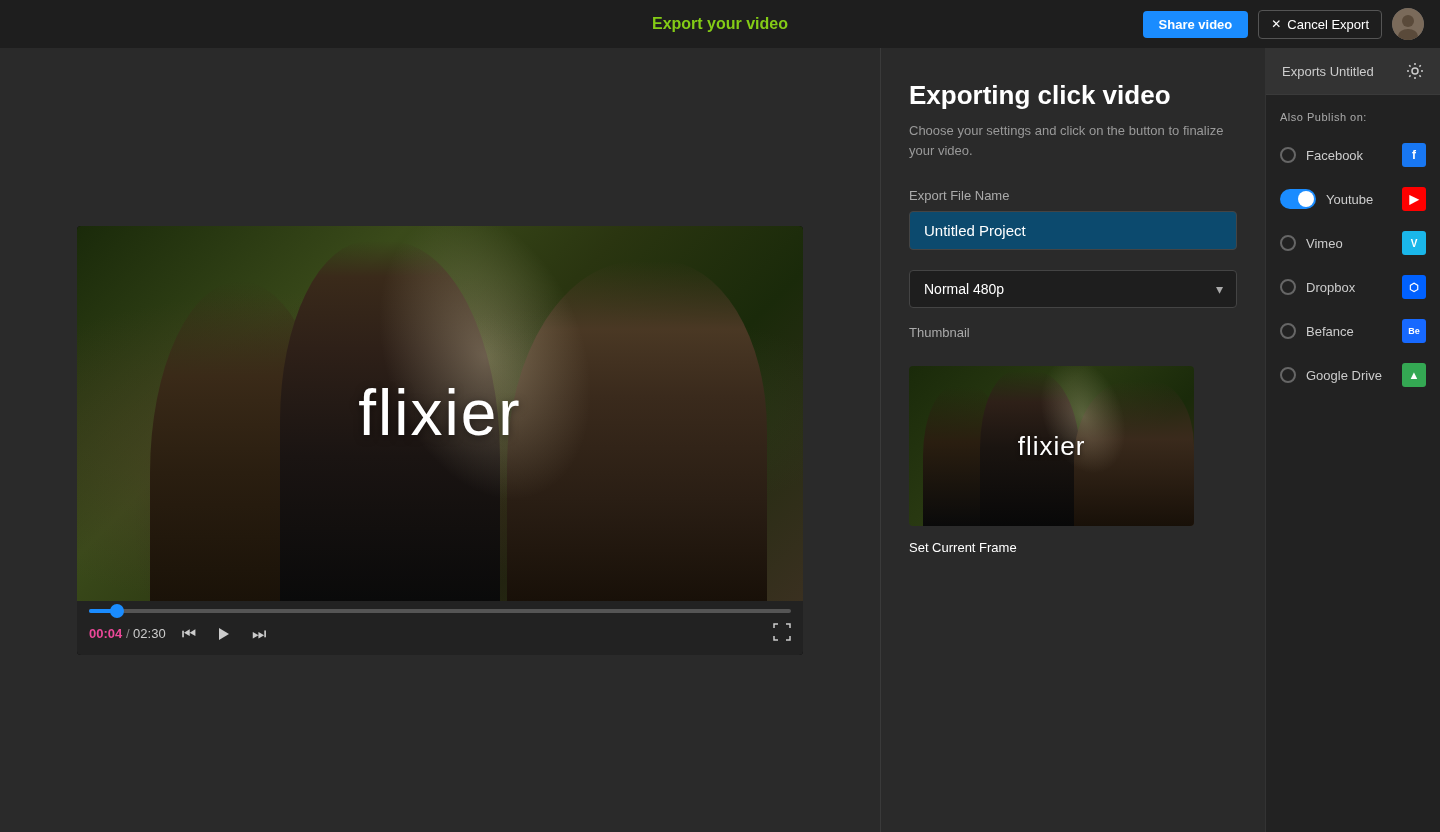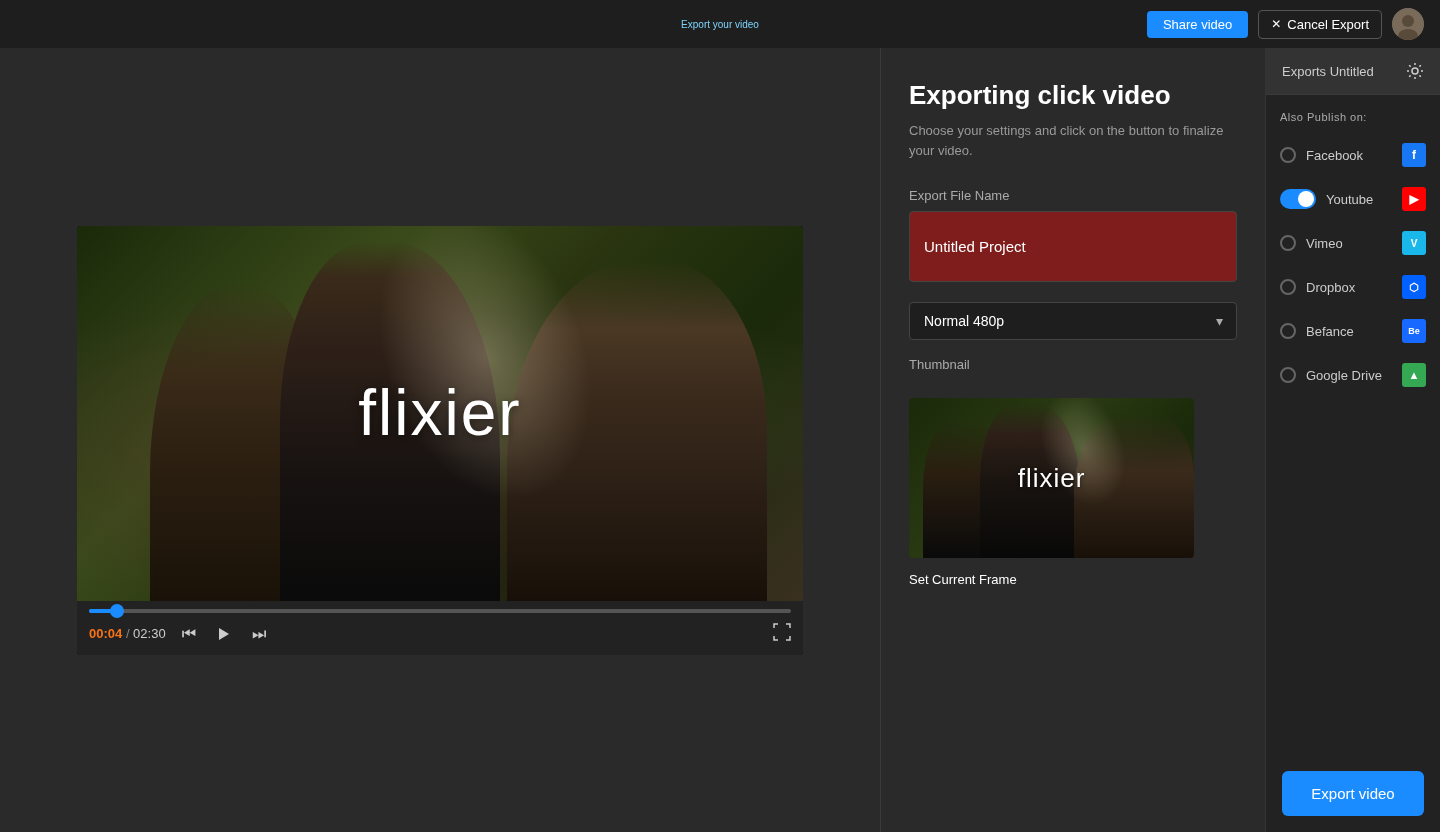--- a/index.html
+++ b/index.html
@@ -18,40 +18,42 @@
     .header {
       display: flex;
       align-items: center;
       justify-content: space-between;
       background: #1e1e1e;
       height: 48px;
       padding: 0 16px;
       flex-shrink: 0;
     }
     .header-title {
-      color: #7dd3fc;
-      font-size: 10px;
+      color: #84cc16;
+      font-size: 16px;
       position: absolute;
       left: 50%;
       transform: translateX(-50%);
+      font-weight: bold;
     }
     .header-left { width: 200px; }
     .header-right {
       display: flex;
       align-items: center;
       gap: 10px;
     }
     .btn-share {
       background: #1a8cff;
       color: #fff;
       border: none;
       border-radius: 4px;
       padding: 6px 16px;
       font-size: 13px;
       cursor: pointer;
+      font-weight: bold;
     }
     .btn-cancel {
       background: transparent;
       color: #fff;
       border: 1px solid #555;
       border-radius: 4px;
       padding: 6px 12px;
       font-size: 13px;
       cursor: pointer;
       display: flex;
@@ -195,21 +197,21 @@
     }
     .controls-left {
       display: flex;
       align-items: center;
       gap: 12px;
     }
     .time-display {
       font-size: 13px;
       color: #ccc;
     }
-    .time-current { color: #f97316; font-weight: 600; }
+    .time-current { color: #ec4899; font-weight: 600; }
     .time-sep { color: #888; }
     .ctrl-btn {
       background: none;
       border: none;
       color: #ccc;
       cursor: pointer;
       font-size: 16px;
       padding: 4px;
       display: flex;
       align-items: center;
@@ -242,26 +244,26 @@
       line-height: 1.5;
       margin-bottom: 28px;
     }
     .field-label {
       font-size: 13px;
       color: #aaa;
       margin-bottom: 8px;
     }
     .text-input {
       width: 100%;
-      background: #7f1d1d;
+      background: #0c4a6e;
       border: 1px solid #444;
       border-radius: 4px;
       color: #fff;
       font-size: 15px;
-      padding: 26px 14px;
+      padding: 10px 14px;
       margin-bottom: 20px;
       outline: none;
     }
     .select-wrapper {
       position: relative;
       margin-bottom: 17px;
     }
     .quality-select {
       width: 100%;
       background: #1e1e1e;
@@ -591,16 +593,15 @@
     </div>
 
     <div class="publish-item">
       <div class="radio-circle"></div>
       <span class="publish-name">Google Drive</span>
       <div class="platform-icon icon-gdrive" style="font-size:11px;">▲</div>
     </div>
 
     <div class="sidebar-spacer"></div>
 
-    <button class="export-video-btn">Export video</button>
   </div>
 
 </div>
 
 </body></html>

